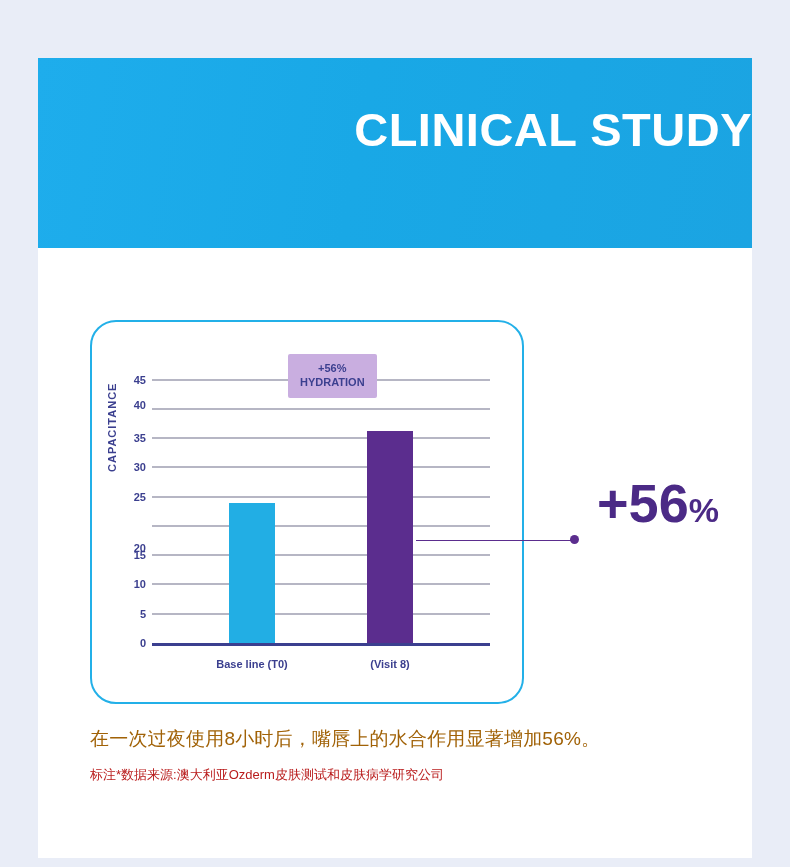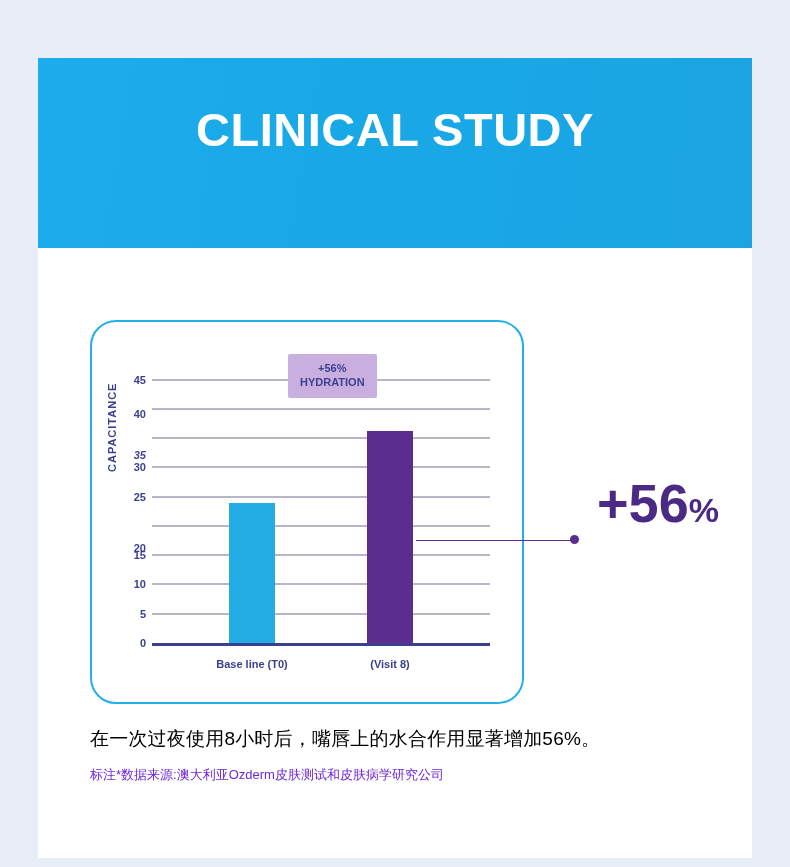--- a/index.html
+++ b/index.html
@@ -34,20 +34,21 @@
   }
   .banner-title {
     position: absolute;
     left: 0;
     right: 0;
     top: 48px;
     font-size: 47px;
     font-weight: bold;
     letter-spacing: 0.5px;
     line-height: 1;
+    text-align: right;
   }
   .banner-sub {
     position: absolute;
     left: 0;
     right: 0;
     top: 112px;
     font-size: 27px;
     font-weight: normal;
     letter-spacing: 0.5px;
   }
@@ -183,30 +184,30 @@
     border-radius: 50%;
     background: #5b2d8e;
   }
   
   .caption {
     position: absolute;
     left: 52px;
     top: 668px;
     width: 620px;
     font-size: 19px;
-    color: #000000;
+    color: #a16207;
     letter-spacing: 0.2px;
   }
   .footnote {
     position: absolute;
     left: 52px;
     top: 708px;
     width: 620px;
     font-size: 13px;
-    color: #6d28d9;
+    color: #b91c1c;
   }
 </style>
 </head>
 <body>
 
 <div class="page">
 
   <div class="banner">
     <div class="banner-title">CLINICAL STUDY</div>
   </div>
@@ -222,23 +223,23 @@
         <div class="ytick" style="top: 216.489px;">10</div>
         <div class="gridline" style="top: 187.234px;"></div>
         <div class="ytick" style="top: 187.234px;">15</div>
         <div class="gridline" style="top: 157.979px;"></div>
         <div class="ytick" style="top: 157.979px; margin-top: 22px;">20</div>
         <div class="gridline" style="top: 128.723px;"></div>
         <div class="ytick" style="top: 128.723px;">25</div>
         <div class="gridline" style="top: 99.4681px;"></div>
         <div class="ytick" style="top: 99.4681px;">30</div>
         <div class="gridline" style="top: 70.2128px;"></div>
-        <div class="ytick" style="top: 87px; font-style: italic;">35</div>
+        <div class="ytick" style="top: 70px;">35</div>
         <div class="gridline" style="top: 40.9574px;"></div>
-        <div class="ytick" style="top: 46px;">40</div>
+        <div class="ytick" style="top: 37px;">40</div>
         <div class="gridline" style="top: 11.7021px;"></div>
         <div class="ytick" style="top: 11.7021px;">45</div>
         <div class="bar blue" style="left: 77px; width: 46px; height: 140.426px;"></div>
         <div class="bar-label" style="left: 30px; width: 140px;">Base line (T0)</div>
         <div class="bar purple" style="left: 215px; width: 46px; height: 212.394px;"></div>
         <div class="bar-label" style="left: 168px; width: 140px;">(Visit 8)</div>
         <div class="badge" style="left: 136px; top: -14px;">
           <div>+56%</div>
           <div>HYDRATION</div>
         </div>

